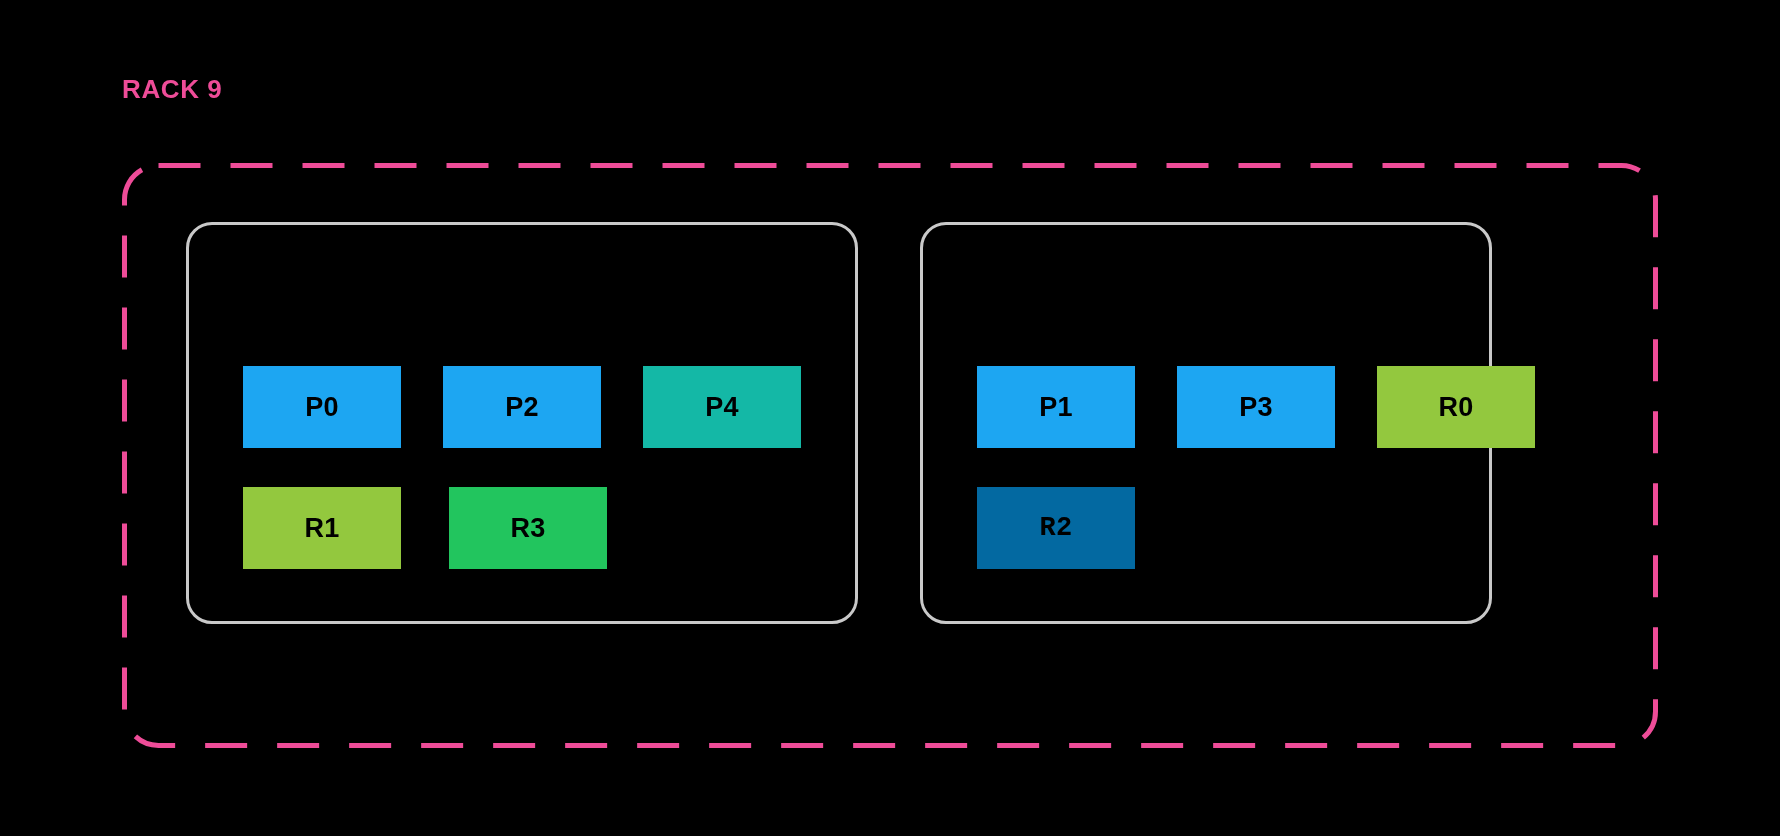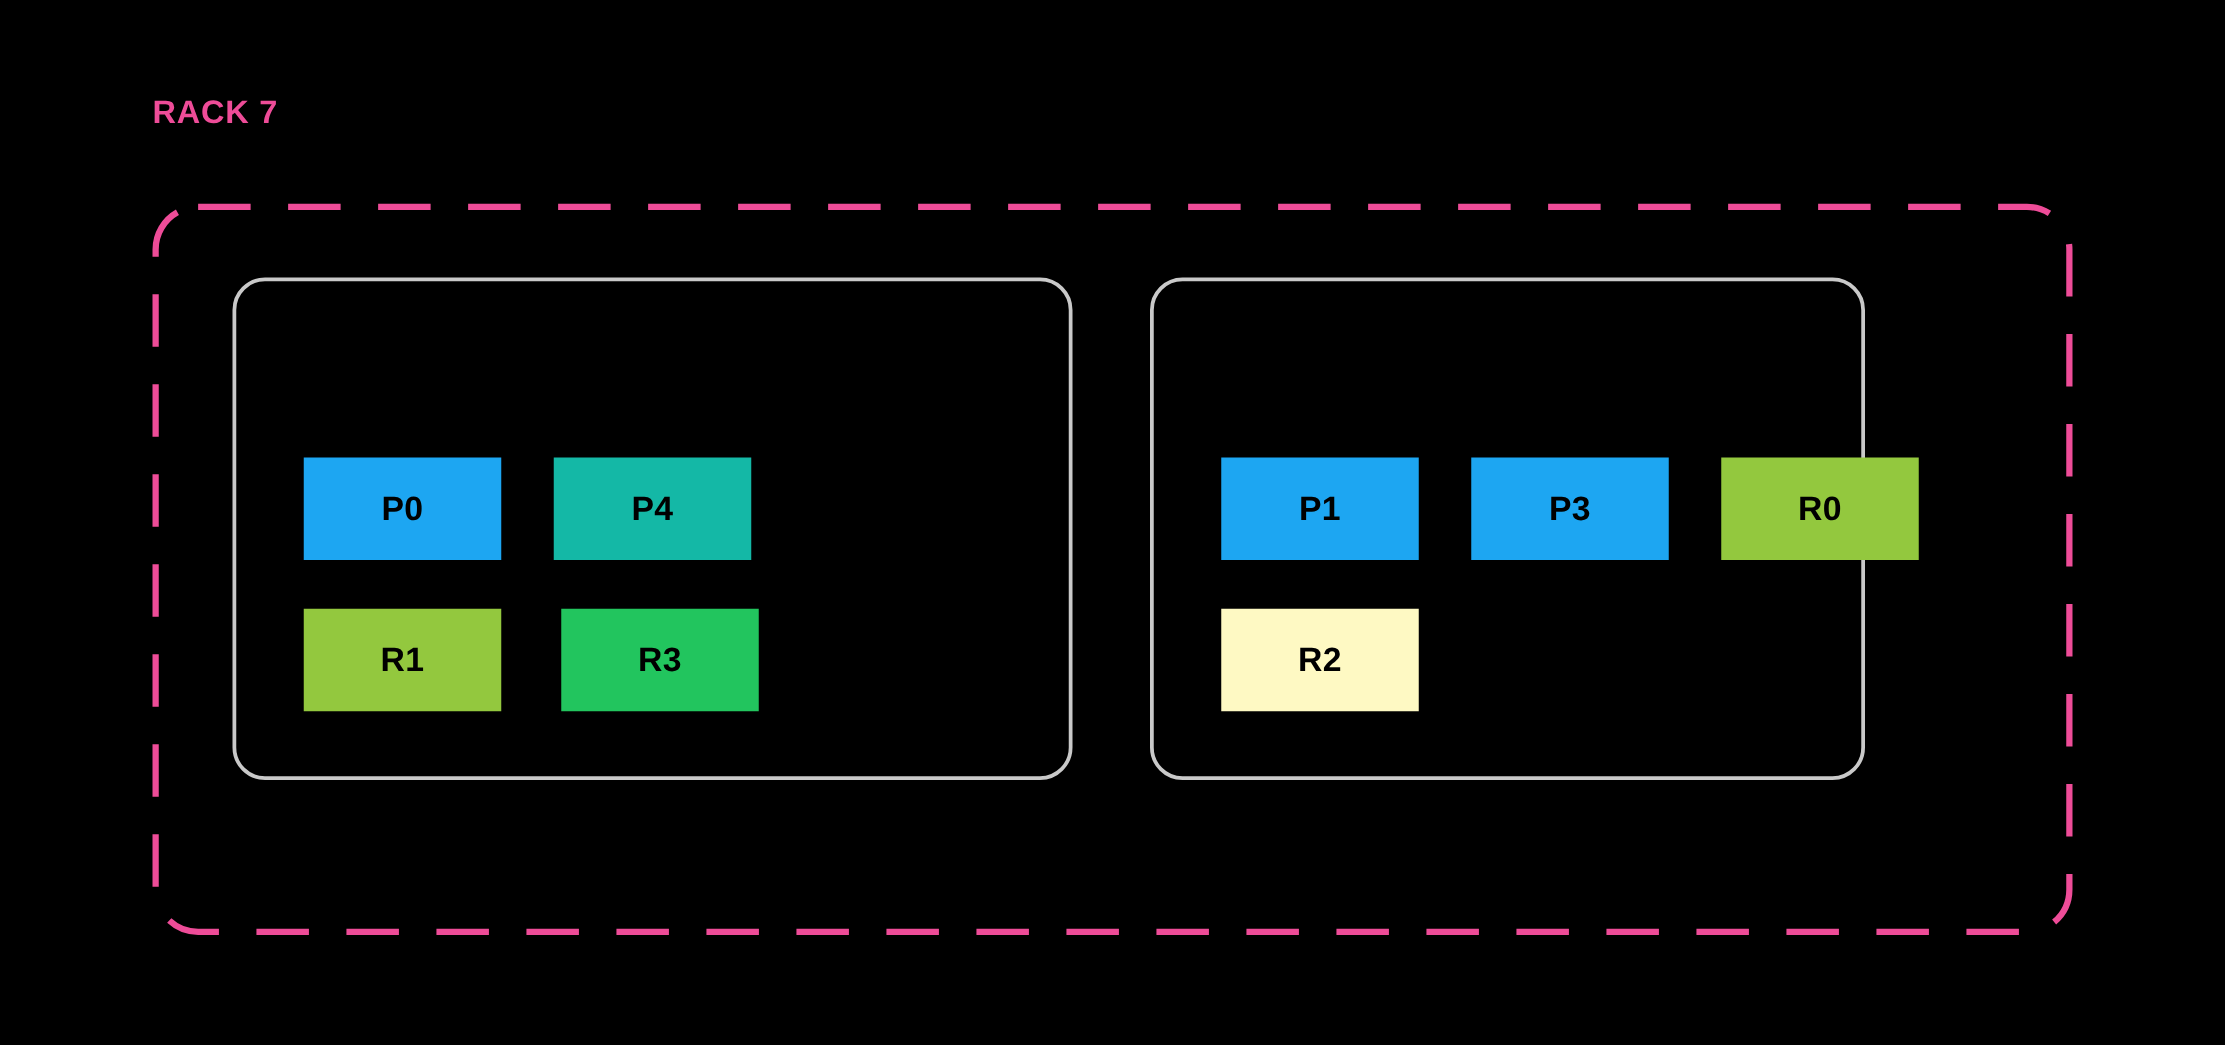--- a/index.html
+++ b/index.html
@@ -89,42 +89,43 @@
     flex: 0 0 auto;
   }
   .unit.partition { background: #1DA6F2; }
   .unit.replica   { background: #93C83E; }
 </style>
 </head>
 <body style="background: rgb(0, 0, 0);">
 
 <div id="canvas" style="background: rgb(0, 0, 0);">
 
-  <div class="rack-label" style="color: rgb(238, 76, 152);">RACK 7</div>
+  <div class="rack-label" style="color: rgb(238, 76, 152);">RACK 9</div>
 
   <div class="rack-boundary">
     <svg width="1536" height="585" viewBox="0 0 1536 585">
       <rect x="2.5" y="2.5" width="1531" height="580" rx="34" ry="34" fill="none" stroke="#EE4C98" stroke-width="5" stroke-dasharray="42 30" stroke-linecap="butt"></rect>
     </svg>
   </div>
 
   <div class="node-box" id="node-box-0" style="border-color: rgb(201, 201, 201);">
       <div class="unit-row row-0">
         <div class="unit partition" style="background: rgb(29, 166, 242); color: rgb(0, 0, 0);">P0</div>
+        <div class="unit partition" style="background: rgb(29, 166, 242); color: rgb(0, 0, 0);">P2</div>
         <div class="unit partition" style="background: #14b8a6; color: rgb(0, 0, 0);">P4</div>
       </div>
       <div class="unit-row row-1">
         <div class="unit replica" style="background: rgb(147, 200, 62); color: rgb(0, 0, 0);">R1</div>
         <div class="unit replica" style="background: #22c55e; color: rgb(0, 0, 0);">R3</div>
       </div>
     </div>
   <div class="node-box" id="node-box-1" style="border-color: rgb(201, 201, 201);">
       <div class="unit-row row-0">
         <div class="unit partition" style="background: rgb(29, 166, 242); color: rgb(0, 0, 0);">P1</div>
         <div class="unit partition" style="background: rgb(29, 166, 242); color: rgb(0, 0, 0);">P3</div>
         <div class="unit replica" style="background: rgb(147, 200, 62); color: rgb(0, 0, 0);">R0</div>
       </div>
       <div class="unit-row row-1">
-        <div class="unit replica" style="background: #fef9c3; color: rgb(0, 0, 0);">R2</div>
+        <div class="unit replica" style="background: #0369a1; color: rgb(0, 0, 0); font-family: Liberation Mono, monospace;">R2</div>
       </div>
     </div>
 
 </div>
 
 </body></html>

